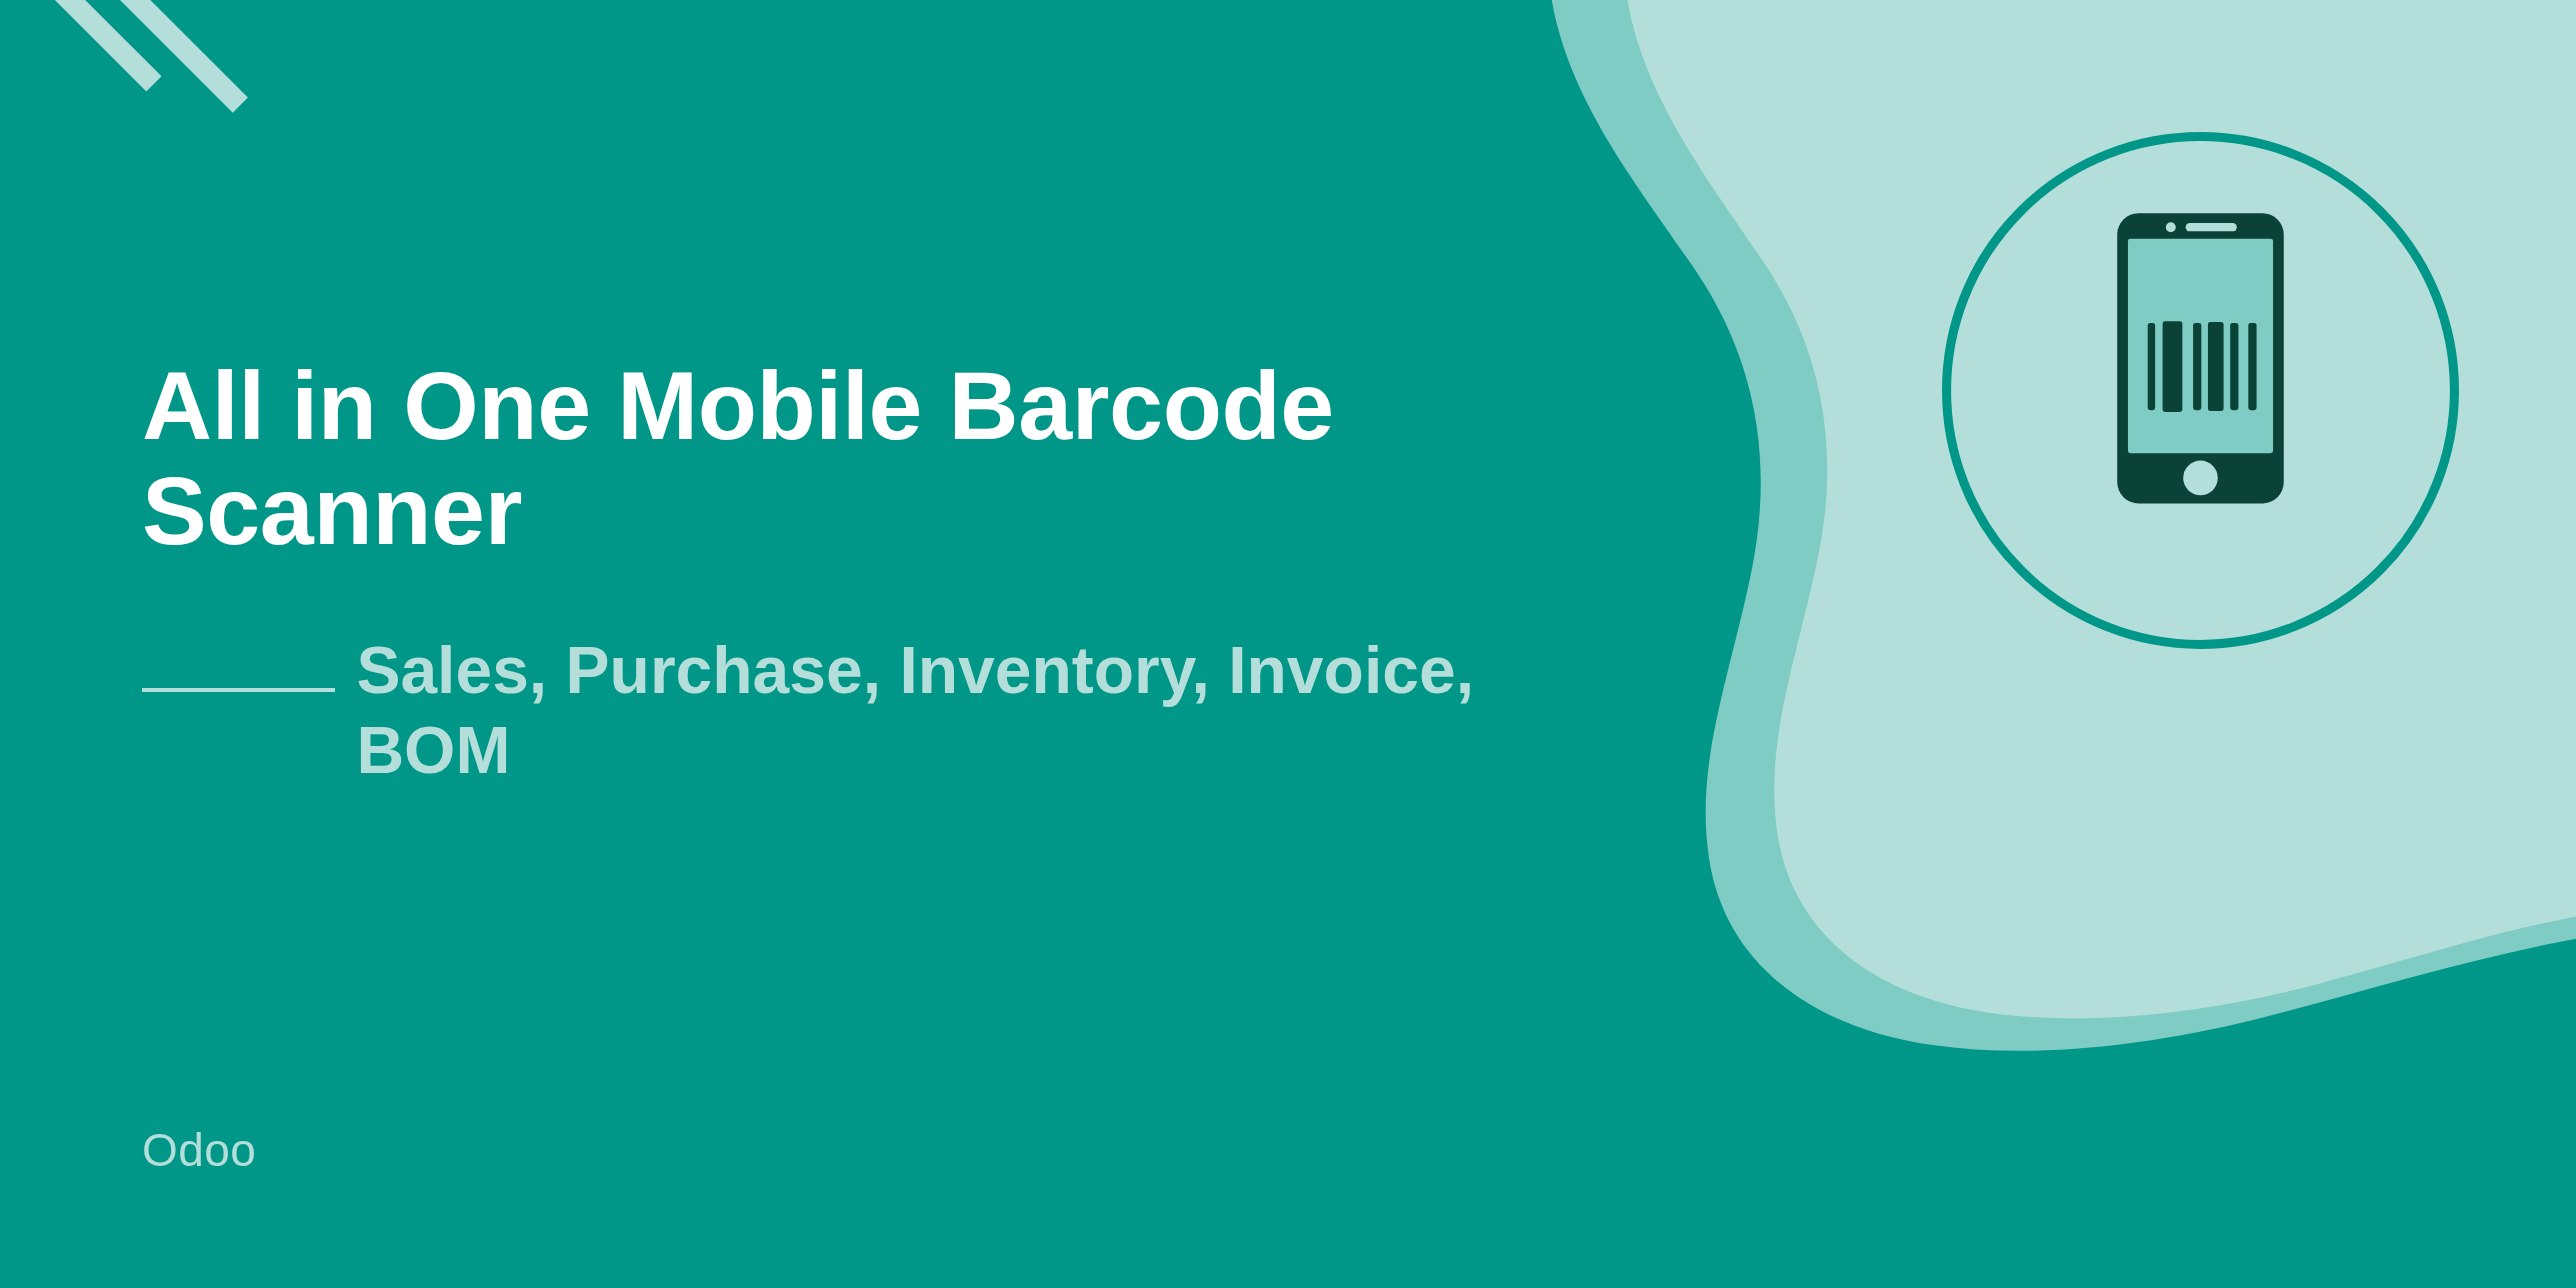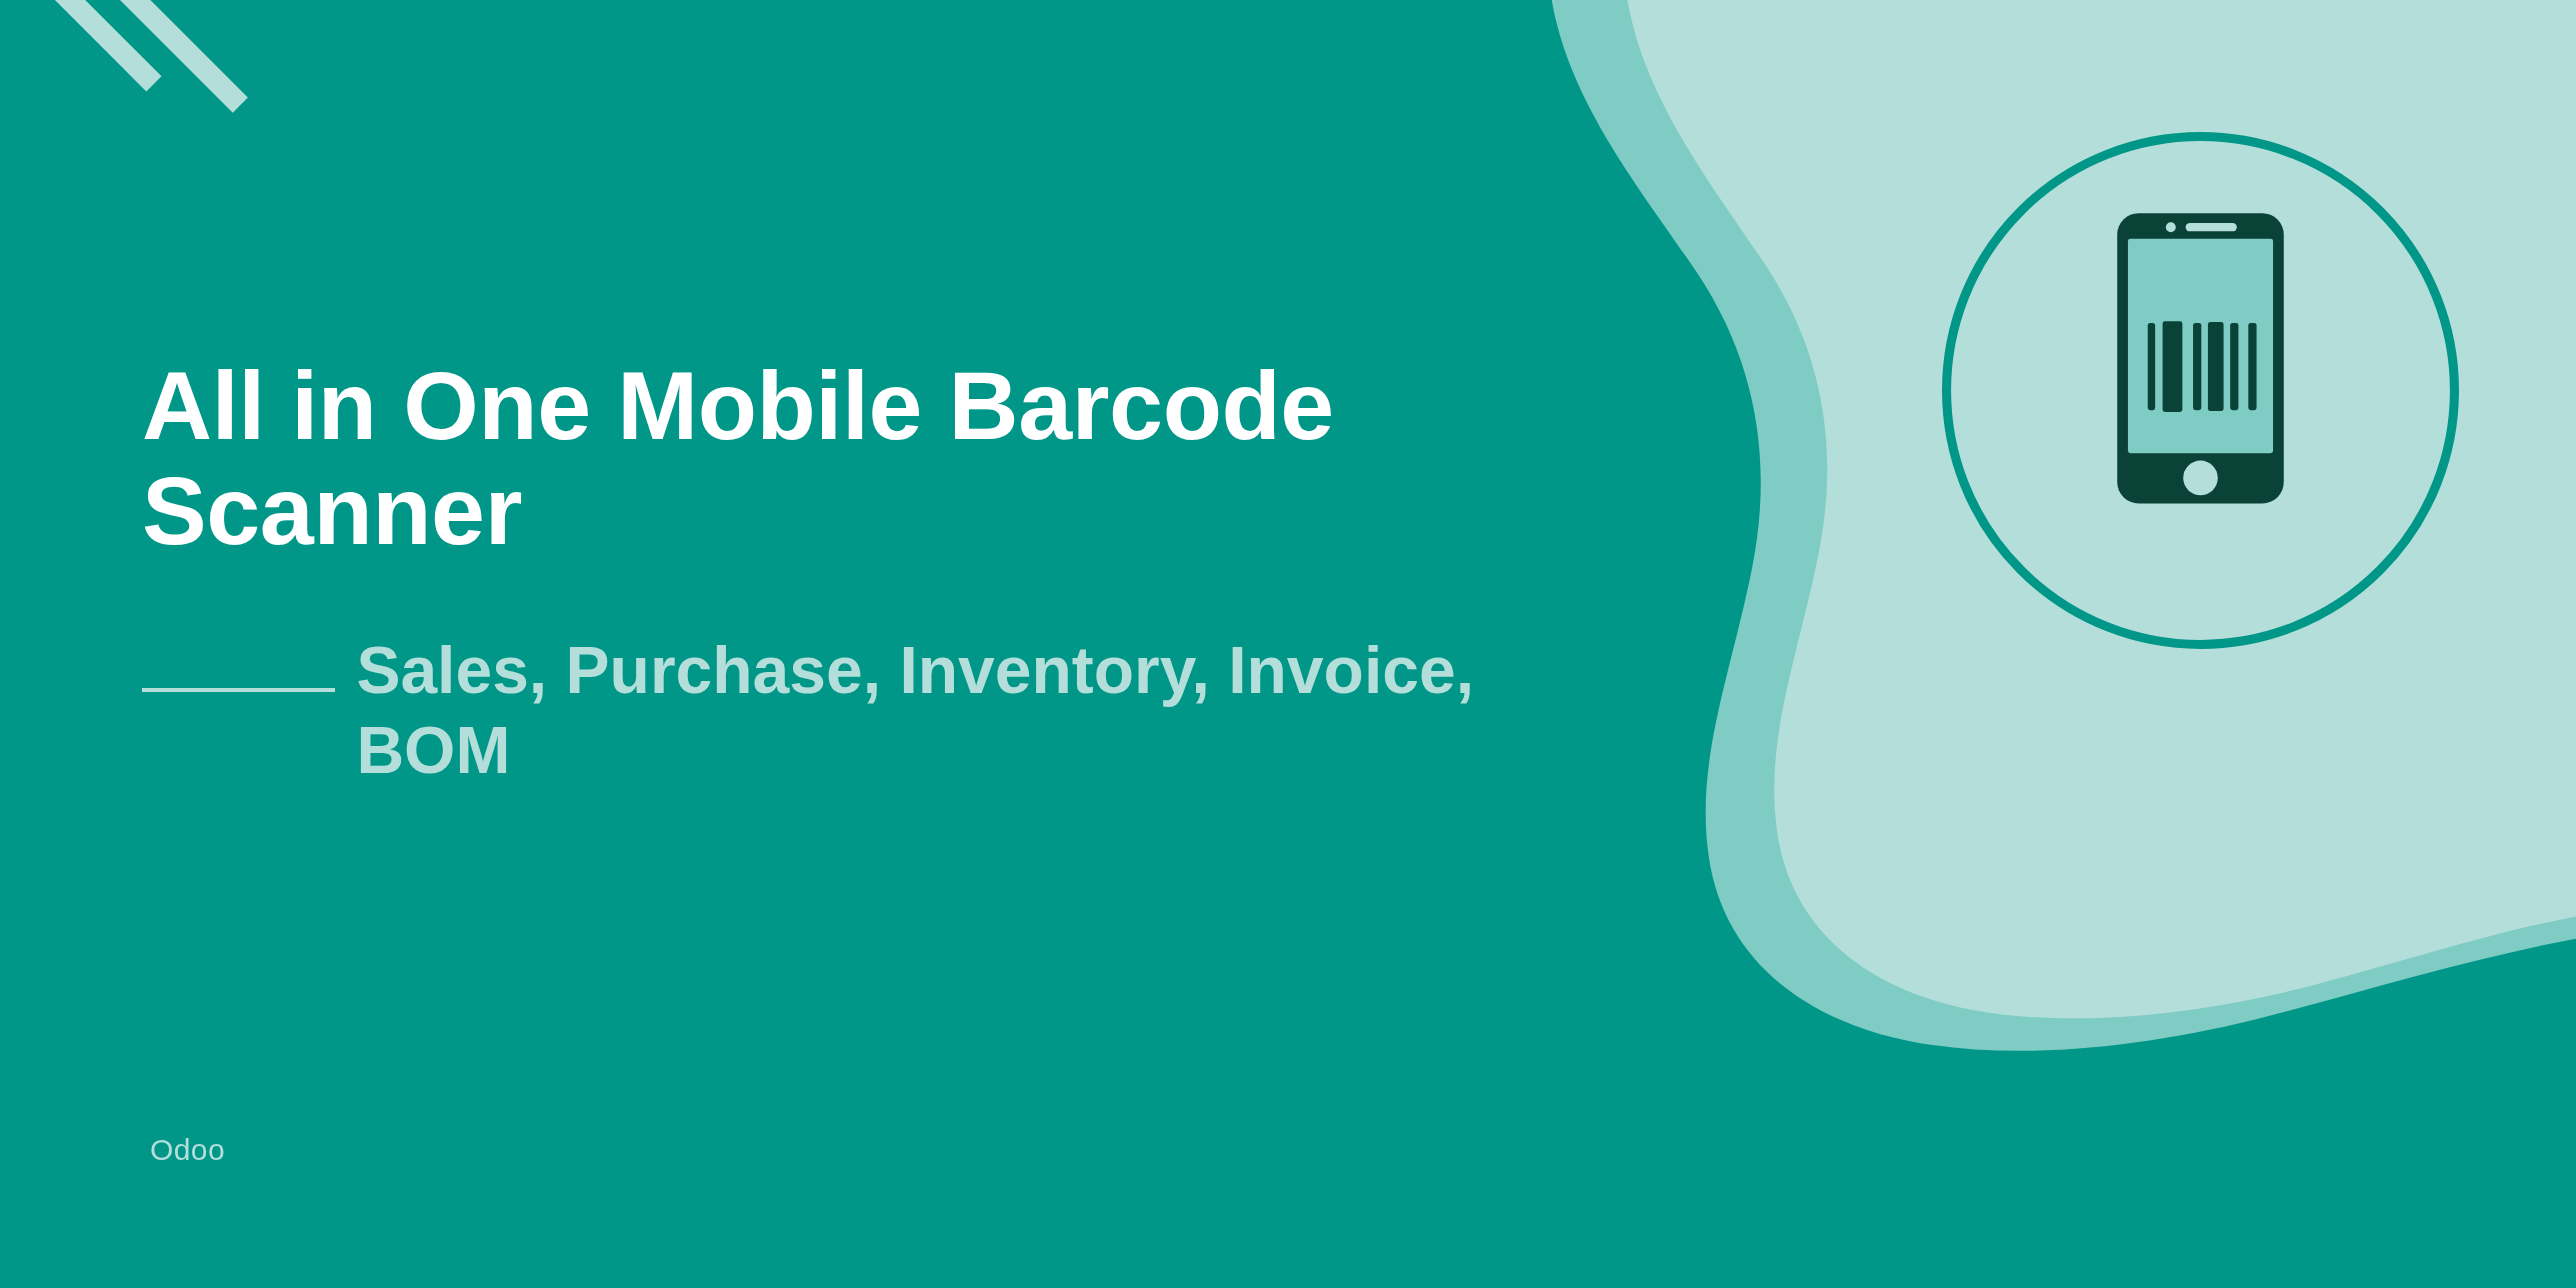--- a/index.html
+++ b/index.html
@@ -69,23 +69,23 @@
     line-height: 1.22;
     white-space: pre-line;
     max-width: 1351px;
   }
 
   
   .footer-brand {
     position: absolute;
     left: 142px;
     top: 1127px;
-    margin: 8px;
+    margin: 0;
     color: #b3deda;
-    font-size: 30px;
+    font-size: 46px;
     font-weight: 400;
     line-height: 1;
     letter-spacing: 0.4px;
   }
 
   
   .icon-badge {
     position: absolute;
     left: 1935px;
     top: 125px;

